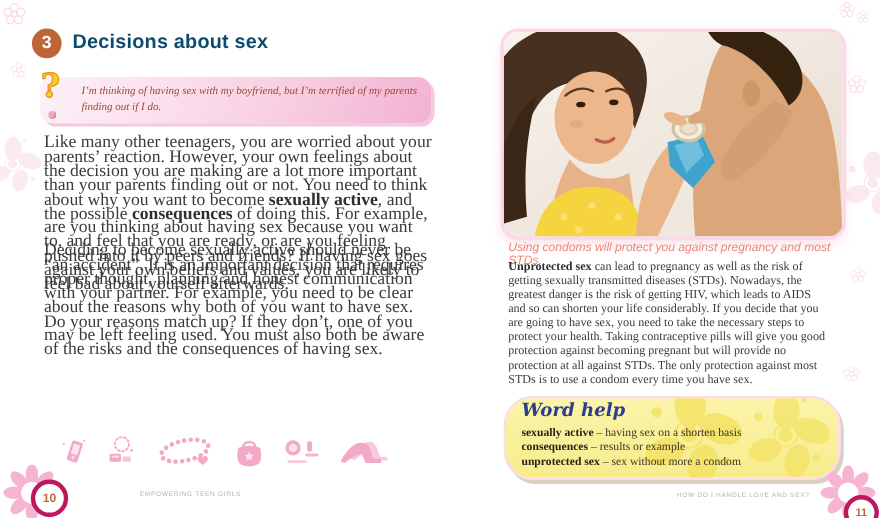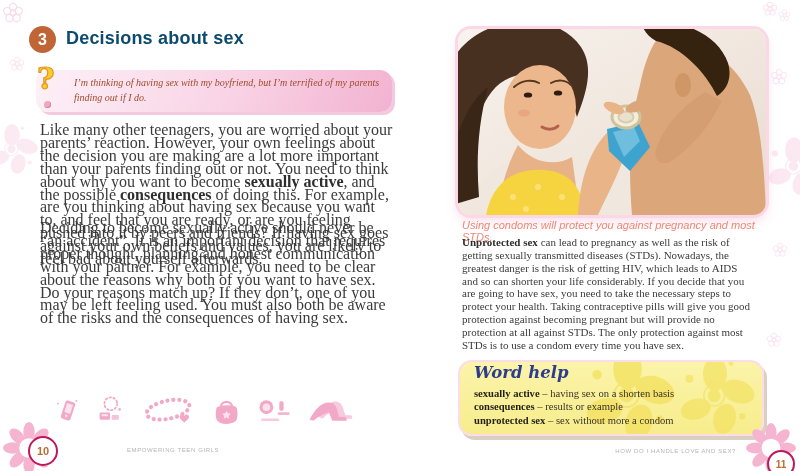--- a/index.html
+++ b/index.html
@@ -29,29 +29,29 @@
   .p1{left:40px;top:124px;width:353px;}
   .p2{left:40px;top:222px;width:353px;}
   .p-right{left:462px;top:236px;width:290px;font-size:11px;line-height:12.85px;}
   
   .photo{position:absolute;left:458px;top:29px;width:308px;height:186px;border-radius:13px;
     overflow:hidden;box-shadow:0 0 0 3px #fbd7e7,0 5px 12px rgba(240,170,200,.45);}
   .photo svg{display:block;}
   .caption{position:absolute;left:462px;top:219px;width:302px;font-family:"Liberation Sans",sans-serif;
     font-style:italic;font-size:11px;color:#f08573;}
   
-  .wordhelp{position:absolute;left:458px;top:360px;width:302px;height:72px;border-radius:14px;
+  .wordhelp{position:absolute;left:458px;top:360px;width:302px;height:72px;border-radius:26px;
     background:linear-gradient(180deg,#fbf4aa 0%,#f7ec8c 100%);border:2px solid #fcdce9;
     box-shadow:3px 4px 0 rgba(176,148,118,.45);overflow:hidden;}
   .wh-title{position:absolute;left:14px;top:1px;font-family:"DejaVu Serif",serif;font-style:italic;
     font-weight:bold;font-size:16.5px;color:#2e3c8e;}
   .wh-entries{position:absolute;left:14px;top:25px;font-size:10.6px;line-height:13.4px;color:#3a3226;}
   .wh-entries b{color:#231f16;}
   
-  .page-circle{position:absolute;border-radius:50%;background:#fff;border:2px solid #be185d;
+  .page-circle{position:absolute;border-radius:50%;background:#fff;border:4px solid #be185d;
     color:#bd6a33;font-family:"Liberation Sans",sans-serif;font-weight:bold;font-size:11px;
     display:flex;align-items:center;justify-content:center;}
   .pc-left{left:28px;top:436px;width:26px;height:26px;}
   .pc-right{left:767px;top:450px;width:24px;height:24px;font-size:10px;}
   .footer-label{position:absolute;font-family:"Liberation Sans",sans-serif;font-size:6px;
     letter-spacing:.6px;color:#b5b5b5;}
   .fl-left{left:127px;top:447px;}
   .fl-right{right:64px;top:448px;text-align:right;}
   
   .girly-icons{position:absolute;left:54px;top:392px;height:38px;display:flex;align-items:center;gap:13px;

